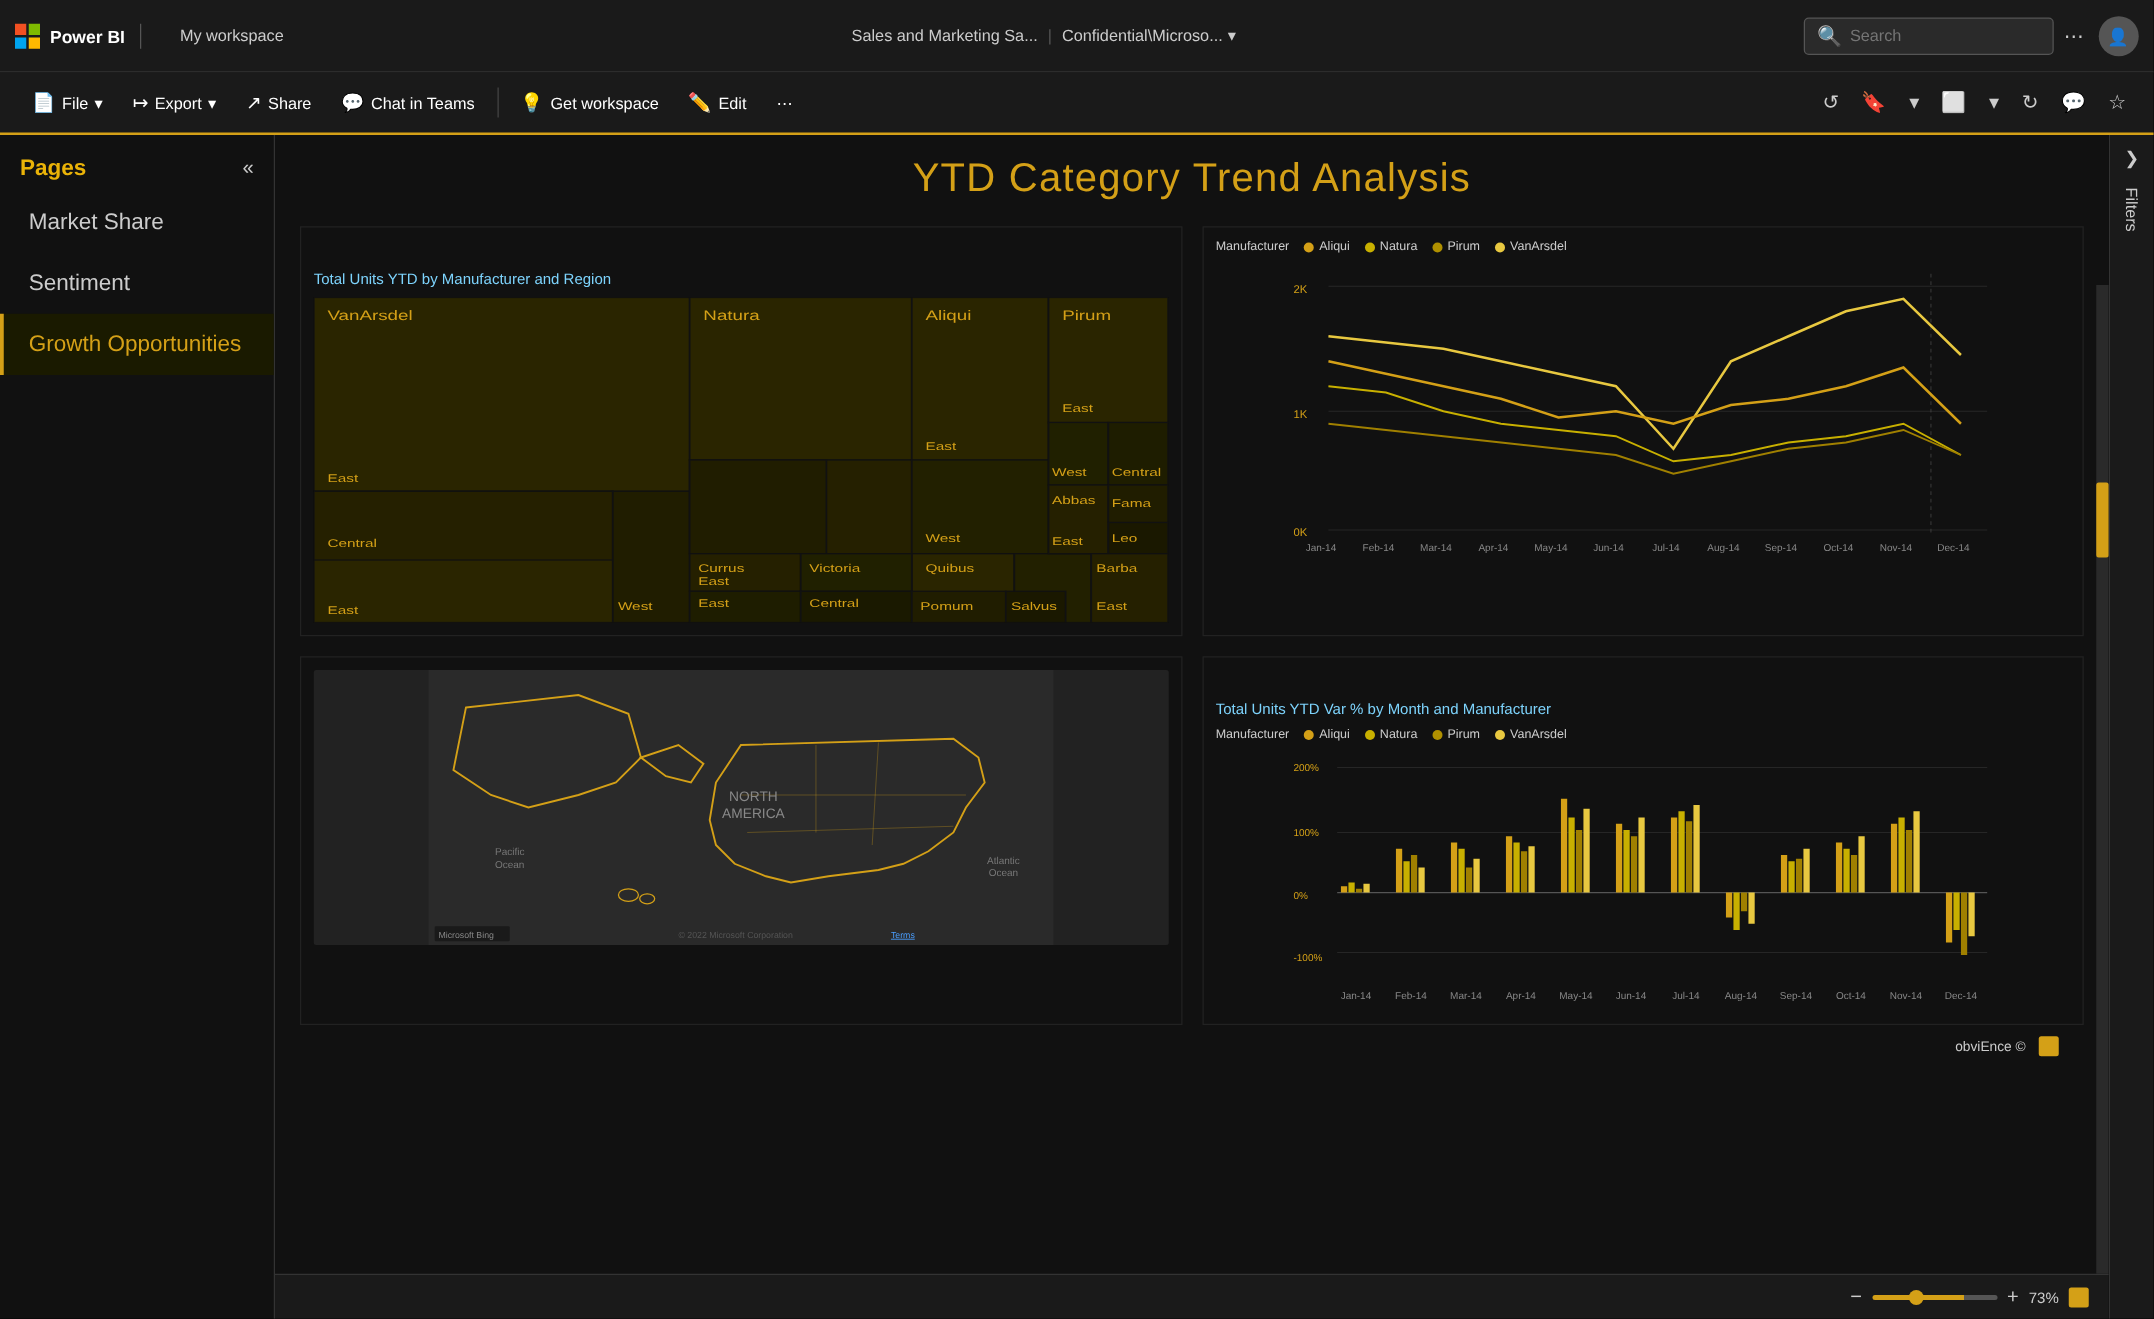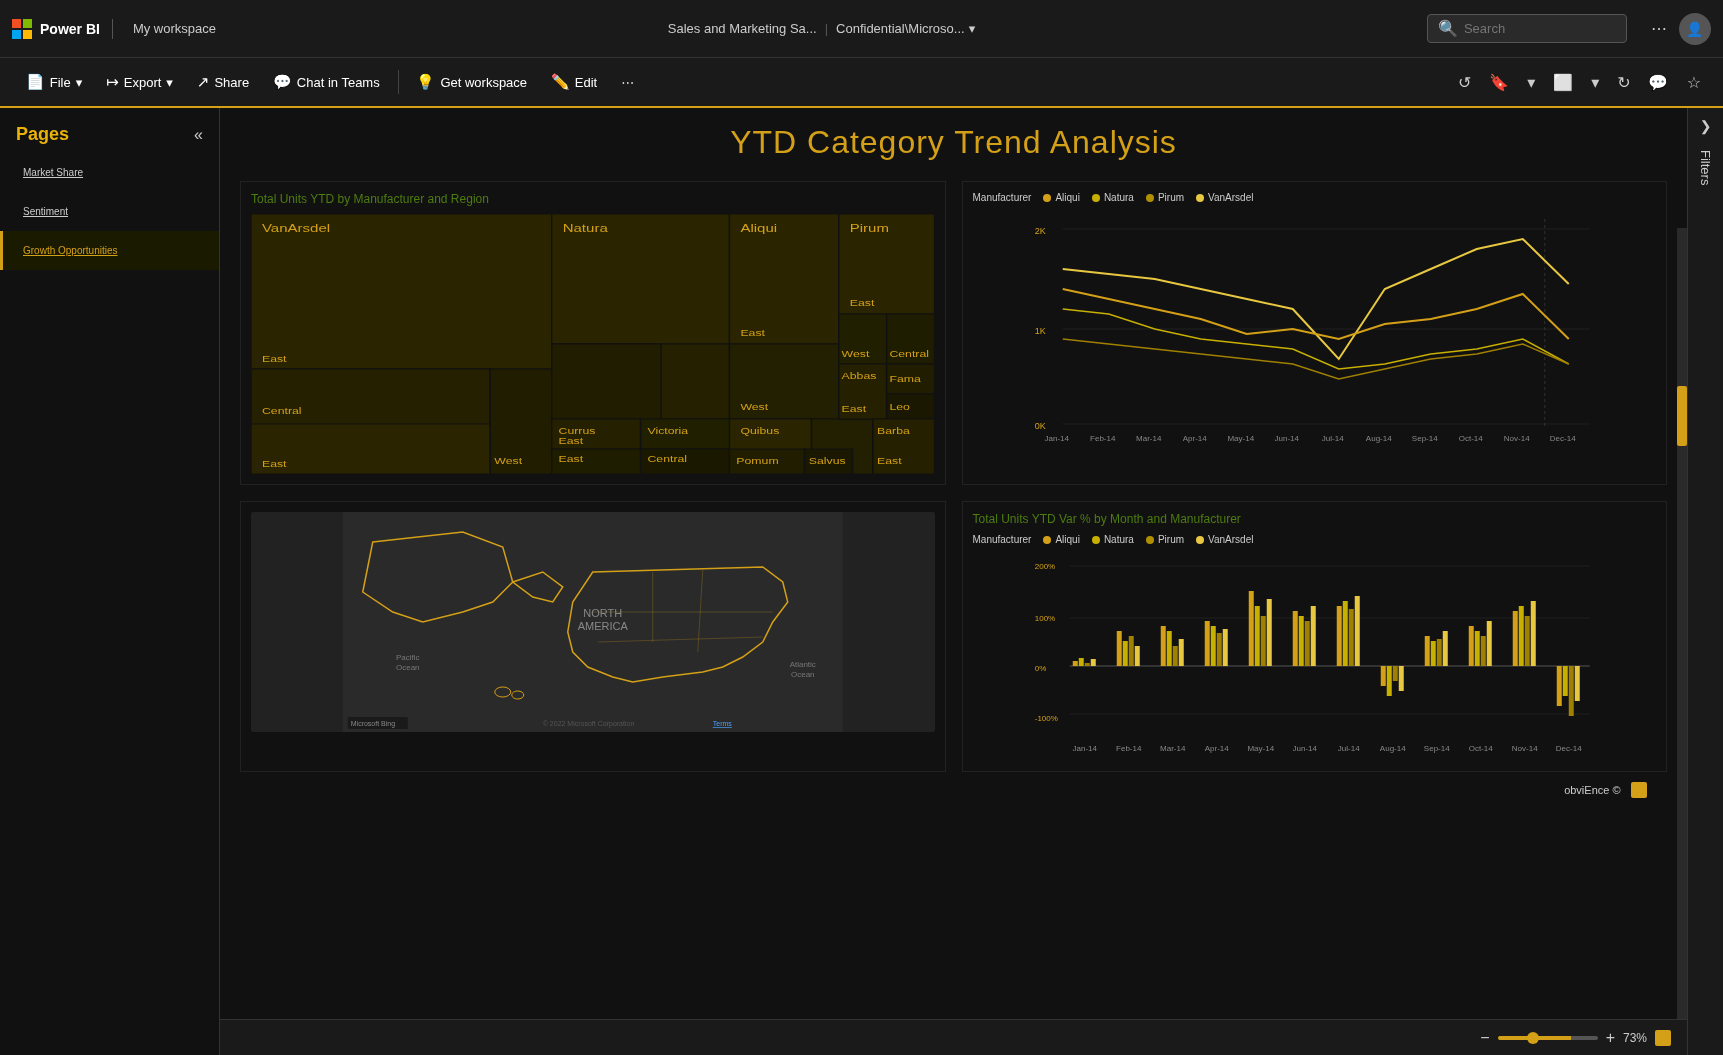--- a/index.html
+++ b/index.html
@@ -6,34 +6,34 @@
     body { background: #000; color: #fff; font-family: 'Segoe UI', Arial, sans-serif; width: 1723px; height: 1055px; overflow: hidden; }
 
     
     .topbar {
       height: 58px;
       background: #1a1a1a;
       display: flex;
       align-items: center;
       padding: 0 12px;
       border-bottom: 1px solid #333;
-      gap: 20px;
+      gap: 4px;
     }
     .ms-logo {
       display: flex; align-items: center; gap: 8px;
       border-right: 1px solid #555;
       padding-right: 12px;
     }
     .ms-grid { display: grid; grid-template-columns: 1fr 1fr; grid-template-rows: 1fr 1fr; gap: 2px; width: 20px; height: 20px; }
     .ms-grid-cell:nth-child(1) { background: #f25022; }
     .ms-grid-cell:nth-child(2) { background: #7fba00; }
     .ms-grid-cell:nth-child(3) { background: #00a4ef; }
     .ms-grid-cell:nth-child(4) { background: #ffb900; }
     .powerbi-label { color: #fff; font-size: 14px; font-weight: 600; }
-    .workspace-label { color: #ccc; font-size: 13px; }
+    .workspace-label { color: #ccc; font-size: 13px; margin-left: 27px; }
     .report-title-bar { flex: 1; text-align: center; color: #ccc; font-size: 13px; display: flex; align-items: center; justify-content: center; gap: 8px; }
     .report-title-bar .sep { color: #555; }
     .confidential { display: flex; align-items: center; gap: 4px; color: #ccc; font-size: 13px; cursor: pointer; }
     .search-box {
       display: flex; align-items: center; background: #2a2a2a; border: 1px solid #555; border-radius: 4px;
       padding: 4px 10px; gap: 6px; width: 200px;
     }
     .search-box input { background: transparent; border: none; outline: none; color: #fdba74; font-size: 13px; width: 150px; }
     .top-icons { display: flex; align-items: center; gap: 8px; }
     .top-icon-btn { color: #ccc; background: none; border: none; cursor: pointer; font-size: 16px; padding: 4px; }
@@ -75,23 +75,22 @@
     .sidebar-header {
       display: flex; align-items: center; justify-content: space-between;
       padding: 16px 16px 8px 16px;
     }
     .sidebar-title { color: #eab308; font-size: 18px; font-weight: 600; }
     .sidebar-collapse { color: #ccc; background: none; border: none; cursor: pointer; font-size: 16px; }
     .sidebar-item {
       padding: 14px 20px;
       color: #ccc;
       cursor: pointer;
-      font-size: 10px;
+      font-size: 18px;
       border-left: 3px solid transparent;
-      text-decoration: underline;
     }
     .sidebar-item.active { color: #d4a017; border-left-color: #d4a017; background: #1a1a00; }
 
     
     .content-area {
       flex: 1;
       background: #111;
       overflow: hidden;
       position: relative;
     }
@@ -135,23 +134,24 @@
     }
 
     .chart-container {
       background: #111;
       border: 1px solid #222;
       padding: 10px;
       position: relative;
     }
 
     .chart-title {
-      color: #4d7c0f;
+      color: #7dd3fc;
       font-size: 12px;
       margin-bottom: 8px;
+      margin-top: 24px;
     }
 
     .chart-legend {
       display: flex;
       gap: 12px;
       flex-wrap: wrap;
       margin-bottom: 6px;
       font-size: 10px;
       color: #ccc;
     }

